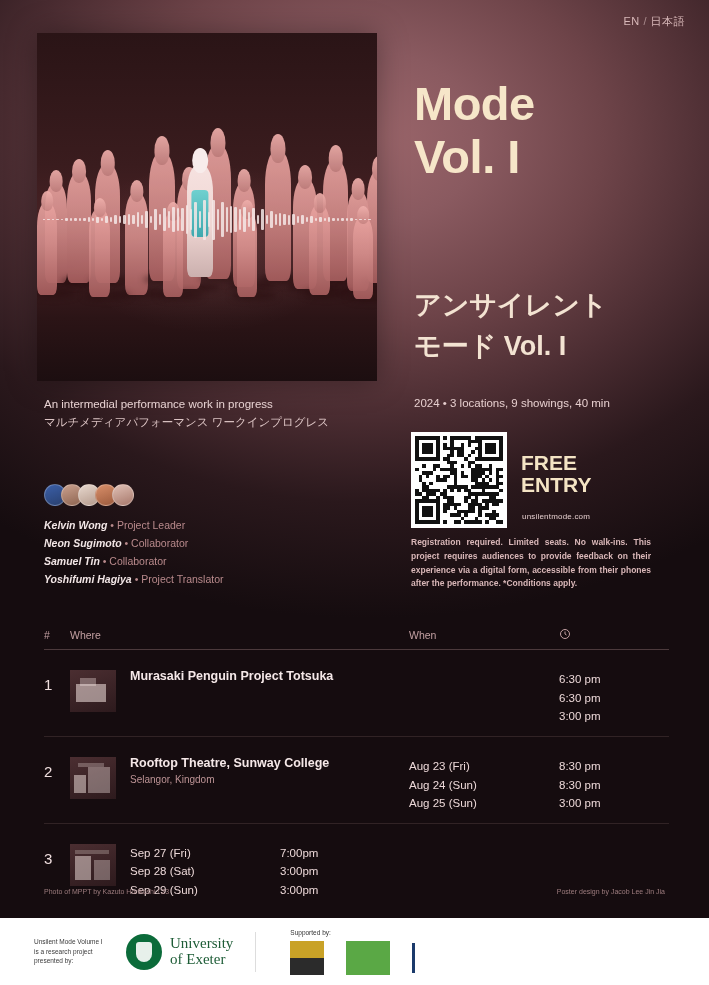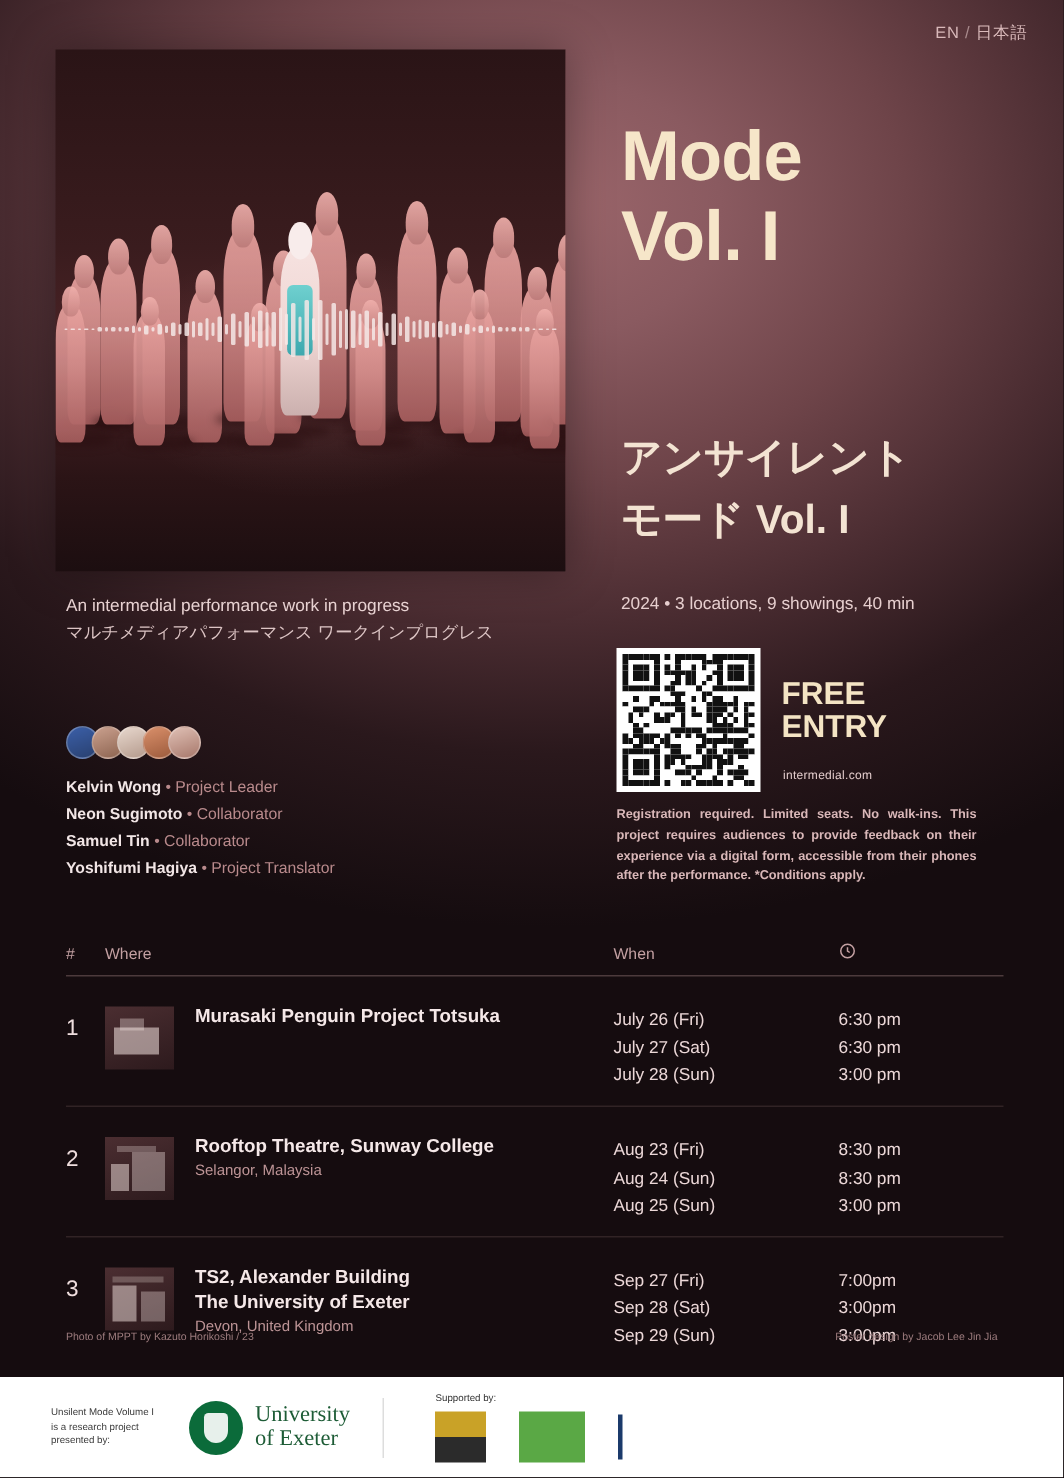--- a/index.html
+++ b/index.html
@@ -121,21 +121,21 @@
   .a1 { background: linear-gradient(160deg,#3b5fa8,#29406f); }
   .a2 { background: linear-gradient(160deg,#caa08e,#8d6450); }
   .a3 { background: linear-gradient(160deg,#e7d7cd,#b49a8c); }
   .a4 { background: linear-gradient(160deg,#d98f6a,#9b5a3c); }
   .a5 { background: linear-gradient(160deg,#e0c0b5,#a7786b); }
 
   .credits {
     position: absolute; left: 44px; top: 516px;
     font-size: 10.5px; line-height: 1.72; color: #cfa9aa;
   }
-  .credits b { color: #f2e6e6; font-weight: 700; }
+  .credits b { color: #f2e6e6; font-weight: 700; font-style: italic; }
   .credits .role { color: #b98a8c; }
 
   
   .qr {
     position: absolute; left: 411px; top: 432px;
     width: 96px; height: 96px;
     background: #fff; padding: 4px;
   }
   .qr canvas, .qr .grid { width: 100%; height: 100%; display: block; }
   .free {
@@ -1072,21 +1072,21 @@
         <div style="background: rgb(255, 255, 255);"></div>
         <div style="background: rgb(255, 255, 255);"></div>
         <div style="background: rgb(17, 17, 17);"></div>
         <div style="background: rgb(17, 17, 17);"></div>
       </div>
   </div>
   <div class="free">
     <div>FREE</div>
     <div>ENTRY</div>
   </div>
-  <div class="qr-url">intermedial.com</div>
+  <div class="qr-url">unsilentmode.com</div>
   <div class="disclaimer">Registration required. Limited seats. No walk-ins. This project requires audiences to provide feedback on their experience via a digital form, accessible from their phones after the performance. *Conditions apply.</div>
 
   <div class="sched">
     <div class="sched-head">
       <div class="c-num">#</div>
       <div class="c-where">Where</div>
       <div class="c-when">When</div>
       <div class="c-time">
         <svg width="12" height="12" viewBox="0 0 24 24" fill="none" stroke="#c3a0a2" stroke-width="2">
           <circle cx="12" cy="12" r="9"></circle>
@@ -1097,66 +1097,56 @@
 
     <div class="row">
       <div class="rnum">1</div>
       <div class="thumb">
         <div class="b1" style="left:6px;top:14px;width:30px;height:18px;background:rgba(245,230,225,.55)"></div>
         <div class="b2" style="left:10px;top:8px;width:16px;height:8px;background:rgba(245,230,225,.35)"></div>
       </div>
       <div class="where">
         <div class="name">Murasaki Penguin Project Totsuka</div>
       </div>
-      <div class="when">
-        <div>July 26 (Fri)</div>
-        <div>July 27 (Sat)</div>
-        <div>July 28 (Sun)</div>
-      </div>
       <div class="times">
         <div>6:30 pm</div>
         <div>6:30 pm</div>
         <div>3:00 pm</div>
       </div>
     </div>
 
     <div class="row">
       <div class="rnum">2</div>
       <div class="thumb">
         <div class="b1" style="left:4px;top:18px;width:12px;height:18px;background:rgba(245,230,225,.5)"></div>
         <div class="b2" style="left:18px;top:10px;width:22px;height:26px;background:rgba(245,230,225,.38)"></div>
         <div class="b3" style="left:8px;top:6px;width:26px;height:4px;background:rgba(245,230,225,.28)"></div>
       </div>
       <div class="where">
         <div class="name">Rooftop Theatre, Sunway College</div>
-        <div class="loc">Selangor, Malaysia</div>
+        <div class="loc">Selangor, Kingdom</div>
       </div>
       <div class="when">
         <div>Aug 23 (Fri)</div>
         <div>Aug 24 (Sun)</div>
         <div>Aug 25 (Sun)</div>
       </div>
       <div class="times">
         <div>8:30 pm</div>
         <div>8:30 pm</div>
         <div>3:00 pm</div>
       </div>
     </div>
 
     <div class="row">
       <div class="rnum">3</div>
       <div class="thumb">
         <div class="b1" style="left:5px;top:12px;width:16px;height:24px;background:rgba(245,230,225,.5)"></div>
         <div class="b2" style="left:24px;top:16px;width:16px;height:20px;background:rgba(245,230,225,.35)"></div>
         <div class="b3" style="left:5px;top:6px;width:34px;height:4px;background:rgba(245,230,225,.25)"></div>
-      </div>
-      <div class="where">
-        <div class="name" style="white-space:pre-line">TS2, Alexander Building
-The University of Exeter</div>
-        <div class="loc">Devon, United Kingdom</div>
       </div>
       <div class="when">
         <div>Sep 27 (Fri)</div>
         <div>Sep 28 (Sat)</div>
         <div>Sep 29 (Sun)</div>
       </div>
       <div class="times">
         <div>7:00pm</div>
         <div>3:00pm</div>
         <div>3:00pm</div>

